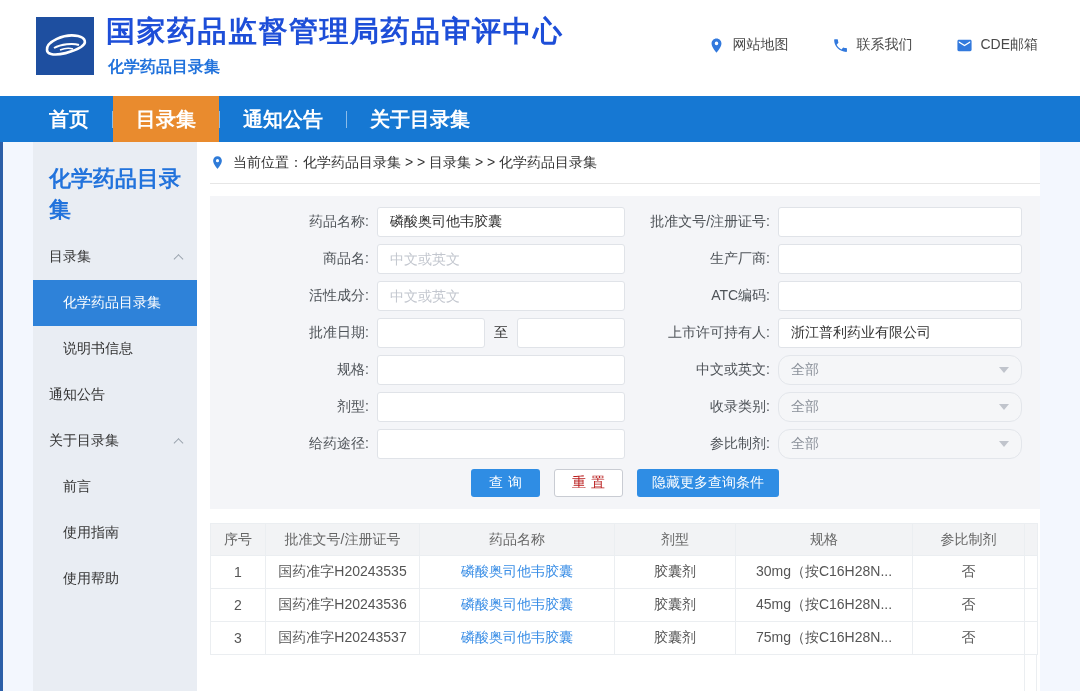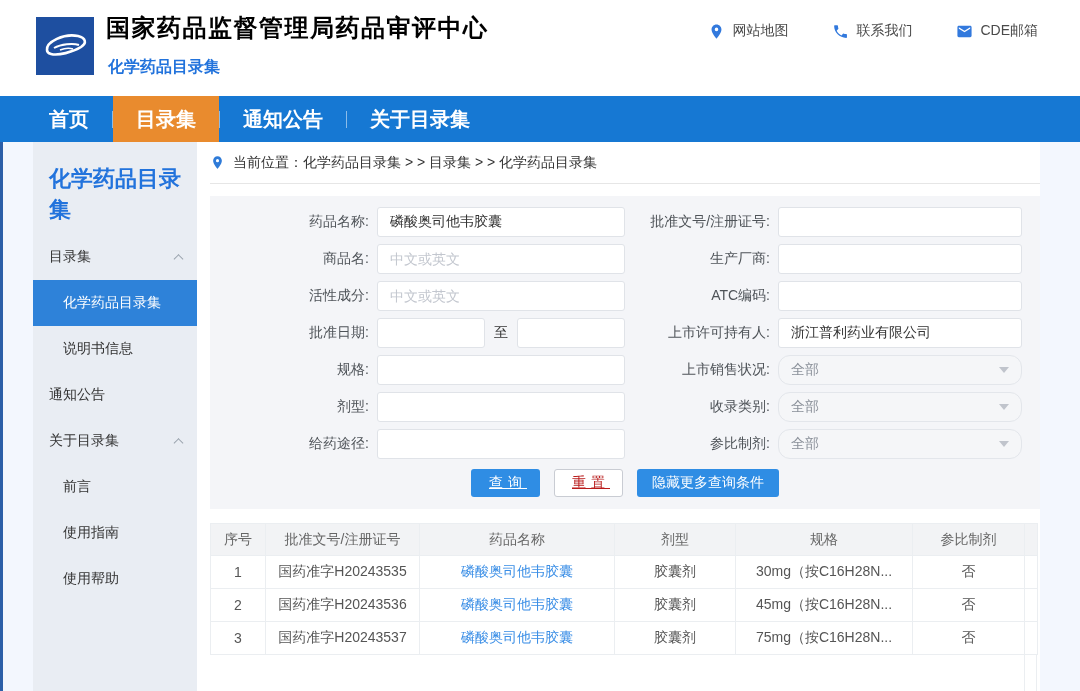--- a/index.html
+++ b/index.html
@@ -7,23 +7,23 @@
     --active-item:#2e82d9; --title-blue:#2273dc; --strip:#2c5fa8;
   }
   *{box-sizing:border-box;margin:0;padding:0;}
   html,body{width:1080px;height:691px;overflow:hidden;}
   body{background:#f3f7fe;font-family:"Liberation Sans","DejaVu Sans",sans-serif;}
   .page{width:1080px;height:691px;position:relative;}
 
   
   .header{height:96px;background:#fff;position:relative;}
   .logo{position:absolute;left:36px;top:17px;width:58px;height:58px;}
-  .site-title{position:absolute;left:106px;top:12px;font-size:24px;font-weight:bold;color:#000000;letter-spacing:1.5px;white-space:nowrap;}
+  .site-title{position:absolute;left:106px;top:12px;font-size:29px;font-weight:bold;color:#1d4ed8;letter-spacing:1.5px;white-space:nowrap;}
   .site-subtitle{position:absolute;left:108px;top:57px;font-size:16px;font-weight:bold;color:var(--title-blue);}
-  .header-links{position:absolute;right:42px;top:22px;display:flex;gap:44px;}
+  .header-links{position:absolute;right:42px;top:36px;display:flex;gap:44px;}
   .hlink{display:flex;align-items:center;gap:7px;font-size:14px;color:#4a4a4a;cursor:pointer;white-space:nowrap;}
   .hicon{width:17px;height:17px;display:inline-flex;}
   .hicon svg{width:17px;height:17px;fill:#3279dd;}
 
   
   .nav{height:46px;background:var(--accent);display:flex;align-items:stretch;padding-left:26px;}
   .nav-item{display:flex;align-items:center;padding:0 23px;color:#fff;font-size:20px;font-weight:bold;cursor:pointer;white-space:nowrap;}
   .nav-item.active{background:var(--orange);}
   .nav-sep{width:1px;height:17px;background:rgba(255,255,255,.5);align-self:center;}
 
@@ -60,21 +60,21 @@
   .daterange{display:flex;align-items:center;width:248px;}
   .inp.date{width:108px;padding:0 8px;}
   .date-sep{width:32px;text-align:center;font-size:14px;color:#333;}
   .sel{height:30px;width:244px;background:#f5f6f8;border:1px solid #e3e6eb;border-radius:12px;display:flex;align-items:center;justify-content:space-between;padding:0 12px;font-size:14px;color:#8a9099;cursor:pointer;}
   .sel-caret{width:0;height:0;border-left:5px solid transparent;border-right:5px solid transparent;border-top:6px solid #c0c4cc;}
 
   .btns{display:flex;justify-content:center;gap:14px;margin-top:3px;}
   .btn{height:28px;border-radius:3px;font-size:14px;display:flex;align-items:center;justify-content:center;padding:0 14px;cursor:pointer;border:1px solid transparent;white-space:nowrap;}
   .btn.primary{background:#2f8de4;color:#fff;}
   .btn.plain{background:#fff;border-color:#c9ccd3;color:#b91c1c;}
-  .btn.spaced{letter-spacing:5px;padding-left:17px;padding-right:12px;text-decoration:underline;}
+  .btn.spaced{letter-spacing:5px;padding-left:17px;padding-right:12px;}
 
   
   .table-wrap{margin-top:14px;width:827px;}
   table{border-collapse:collapse;width:827px;table-layout:fixed;}
   th{background:#f2f3f5;color:#666;font-weight:normal;font-size:14px;height:32px;border:1px solid #ebeef1;text-align:center;white-space:nowrap;overflow:hidden;}
   td{height:33px;text-align:center;font-size:14px;color:#555;border:1px solid #ebeef1;background:#fff;white-space:nowrap;overflow:hidden;}
   .drug-link{color:var(--link);text-decoration:none;cursor:pointer;}
   .ghost-ext{margin-left:auto;width:13px;height:37px;border-left:1px solid #ebeef1;border-right:1px solid #ebeef1;}
 </style>
 </head>
@@ -224,21 +224,21 @@
               </div>
               <div class="form-row">
                 <div class="form-label">ATC编码:</div>
                 <input class="inp" style="">
               </div>
               <div class="form-row">
                 <div class="form-label">上市许可持有人:</div>
                 <input class="inp" value="浙江普利药业有限公司" style="">
               </div>
               <div class="form-row">
-                <div class="form-label">上市销售状况:</div>
+                <div class="form-label">中文或英文:</div>
                 <div class="sel">
                   <span>全部</span>
                   <span class="sel-caret"></span>
                 </div>
               </div>
               <div class="form-row">
                 <div class="form-label">收录类别:</div>
                 <div class="sel">
                   <span>全部</span>
                   <span class="sel-caret"></span>

